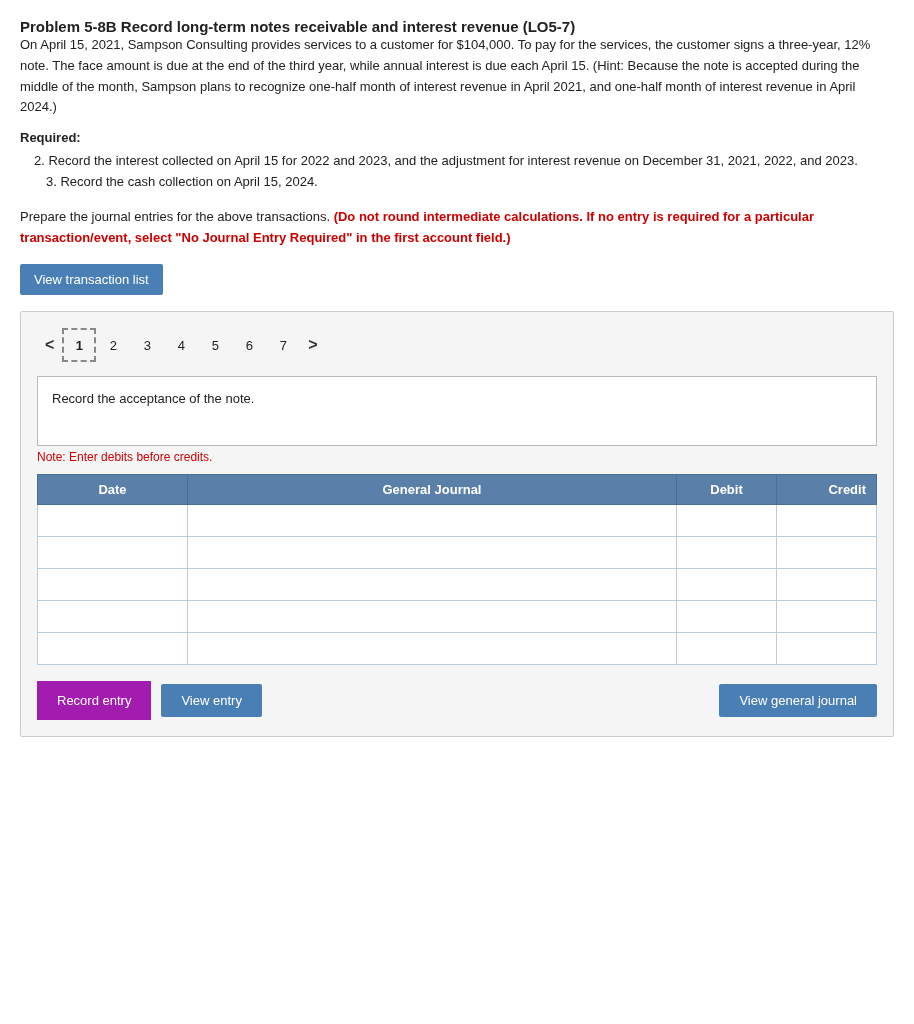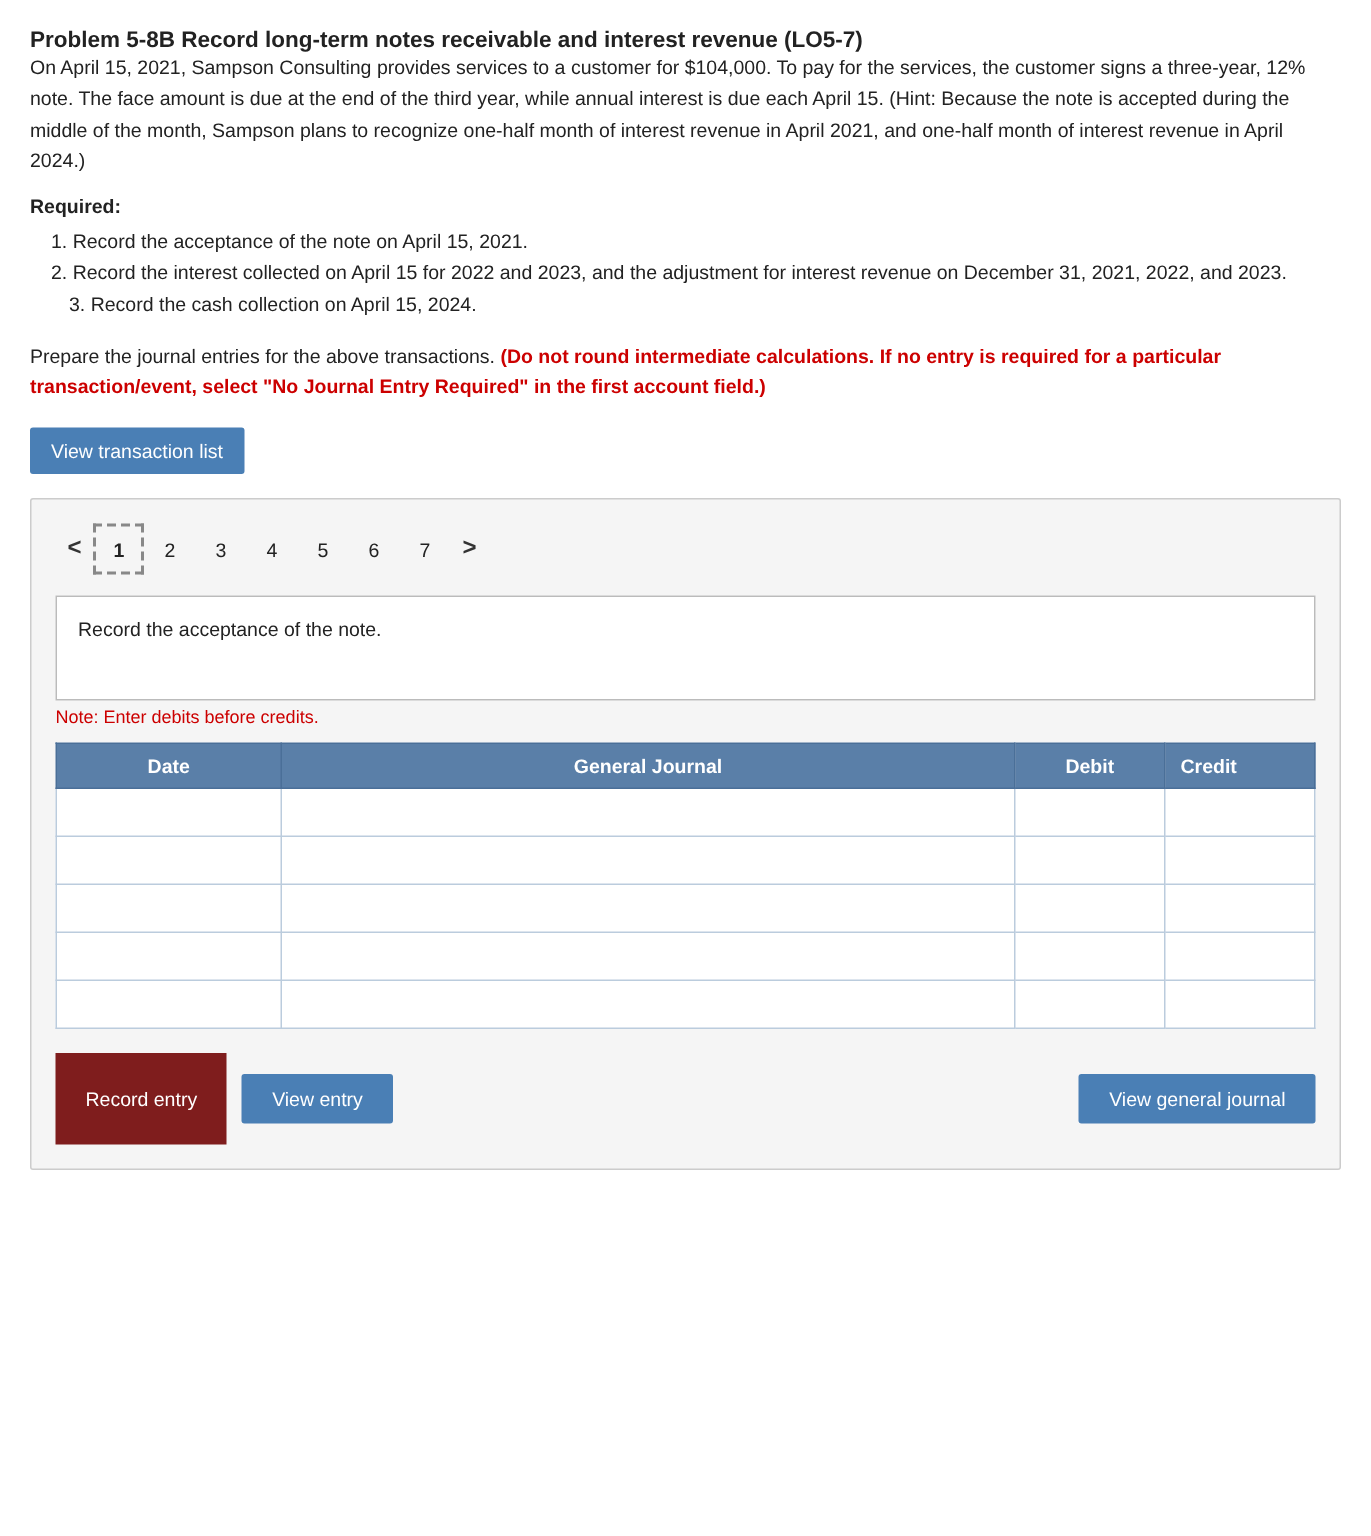--- a/index.html
+++ b/index.html
@@ -115,21 +115,21 @@
       color: #fff;
       font-weight: bold;
       font-size: 13px;
       padding: 7px 10px;
       border: 1px solid #4a6f98;
       text-align: center;
     }
     .journal-table thead tr th.col-date { text-align: center; width: 150px; }
     .journal-table thead tr th.col-gj { text-align: center; }
     .journal-table thead tr th.col-debit { text-align: center; width: 100px; }
-    .journal-table thead tr th.col-credit { text-align: left; width: 100px; }
+    .journal-table thead tr th.col-credit { text-align: right; width: 100px; }
     .journal-table tbody tr td {
       border: 1px solid #bcd;
       padding: 5px 8px;
       height: 32px;
     }
     .journal-table tbody tr td input {
       border: none;
       outline: none;
       width: 100%;
       font-size: 13px;
@@ -137,24 +137,24 @@
     }
     .journal-table tbody tr:first-child td.date-cell {
       font-size: 13px;
     }
     .btn-row {
       display: flex;
       gap: 10px;
       align-items: center;
     }
     .btn-record {
-      background-color: #7f1d1d;
-      color: #fff;
-      border: none;
-      padding: 23px 20px;
+      background-color: #a21caf;
+      color: #fff;
+      border: none;
+      padding: 12px 20px;
       font-size: 13px;
       cursor: pointer;
       border-radius: 0;
     }
     .btn-clear {
       background-color: #4a7fb5;
       color: #fff;
       border: none;
       padding: 9px 20px;
       font-size: 13px;
@@ -177,21 +177,20 @@
 
 
 
 <div class="problem-title">Problem 5-8B Record long-term notes receivable and interest revenue (LO5-7)</div>
 
 <p class="problem-desc">On April 15, 2021, Sampson Consulting provides services to a customer for $104,000. To pay for the services, the customer signs a three-year, 12% note. The face amount is  due at the end of the third year, while annual interest is due each April 15. (Hint: Because the note is accepted during the middle of the month, Sampson plans to recognize one-half month of interest revenue in April 2021, and one-half month of interest revenue in April 2024.)</p>
 
 <div>
   <p class="required-label">Required:</p>
   <ul class="required-list">
-    <li>1. Record the acceptance of the note on April 15, 2021.</li>
     <li>2. Record the interest collected on April 15 for 2022 and 2023, and the adjustment for interest revenue on December 31, 2021, 2022, and 2023.</li>
     <li style="padding-left:26px;">3. Record the cash collection on April 15, 2024.</li>
   </ul>
 </div>
 
 <p class="instruction">
   <span>Prepare the journal entries for the above transactions.</span> <strong>(Do not round intermediate calculations. If no entry is required for a particular transaction/event, select "No Journal Entry Required" in the first account field.)</strong>
 </p>
 
 <button class="btn-view-transaction">View transaction list</button>

